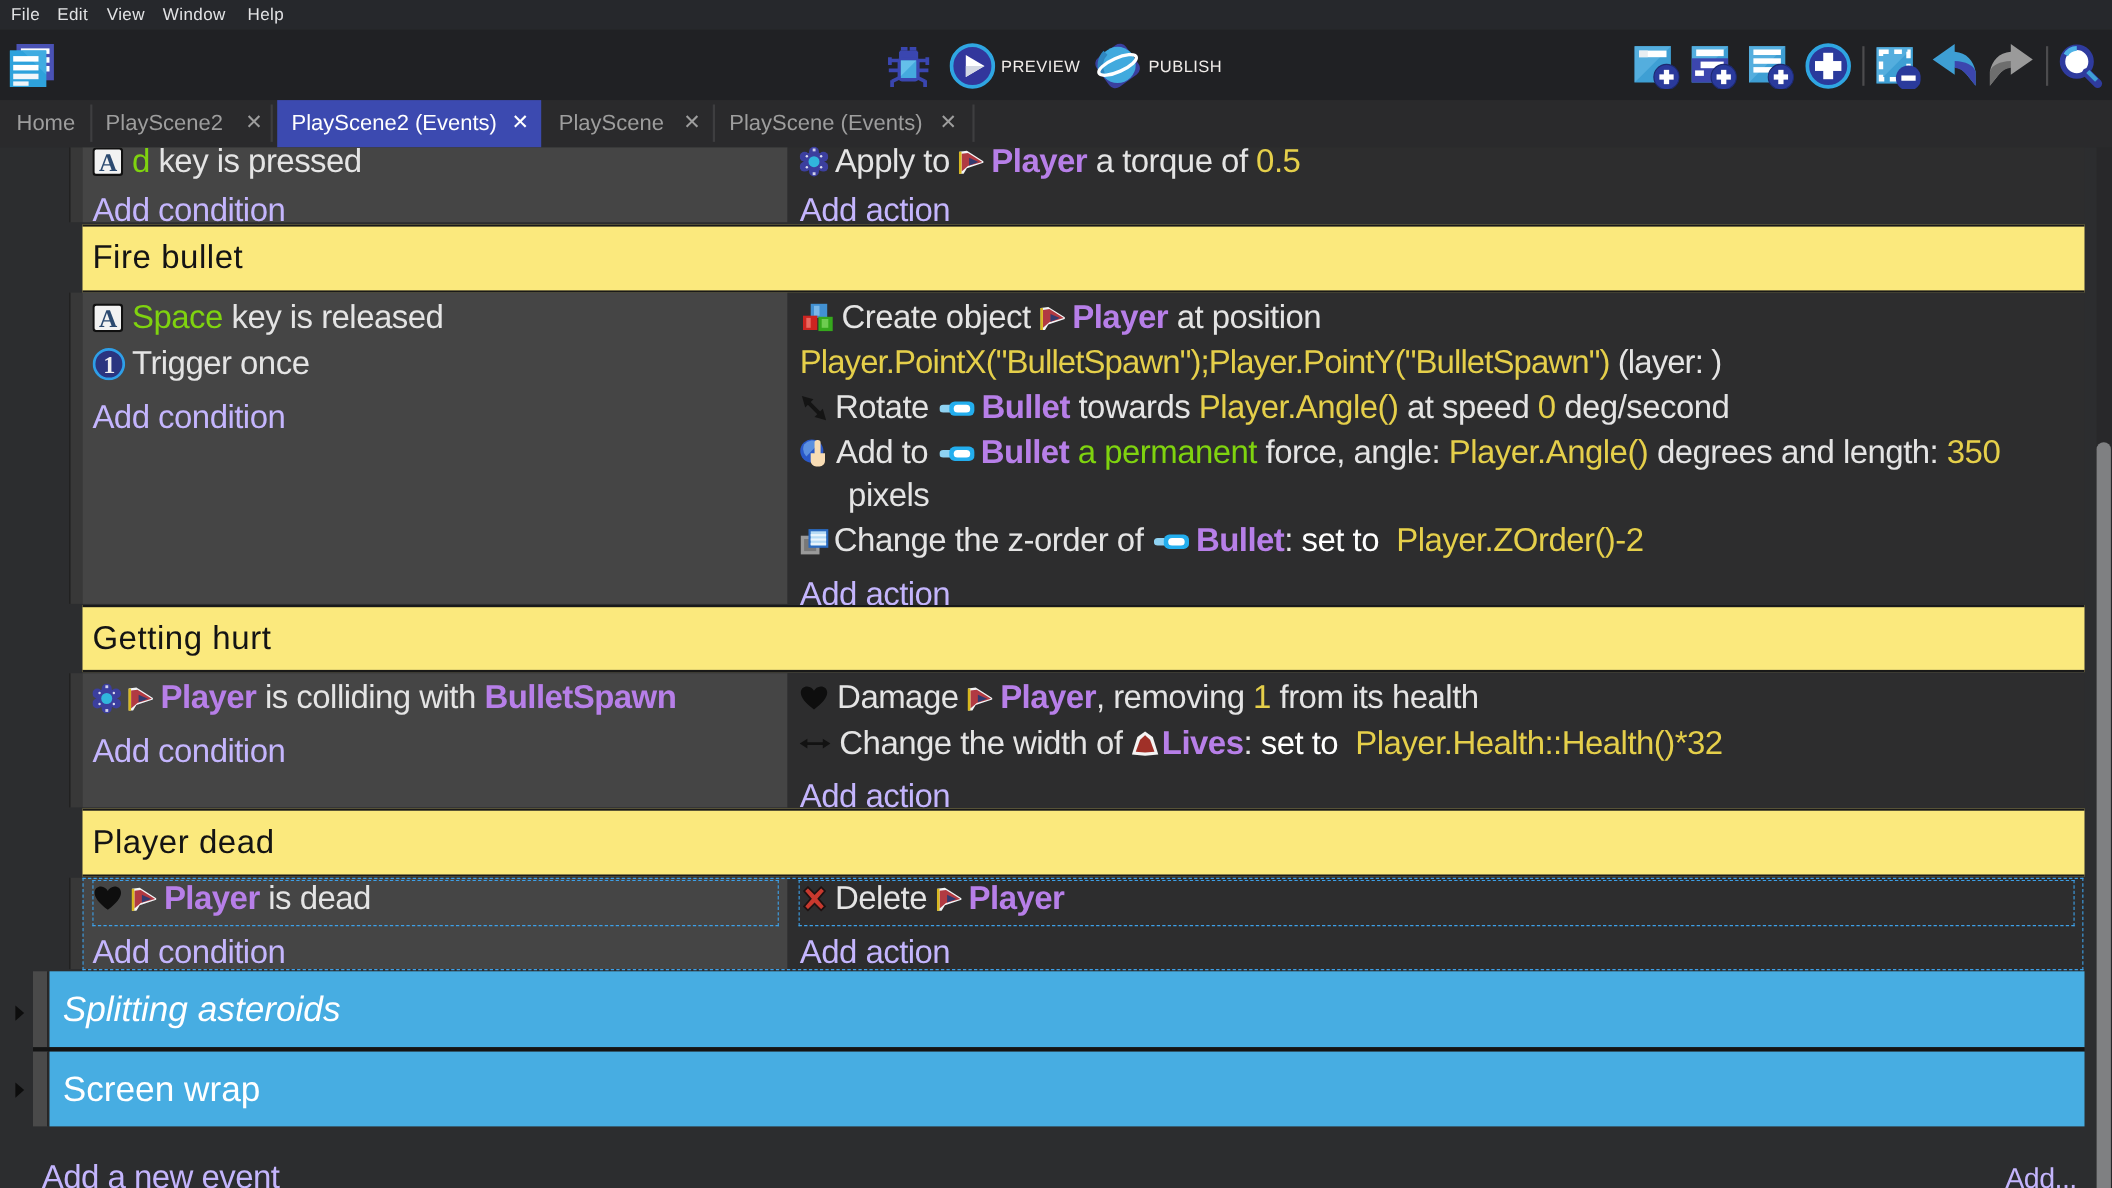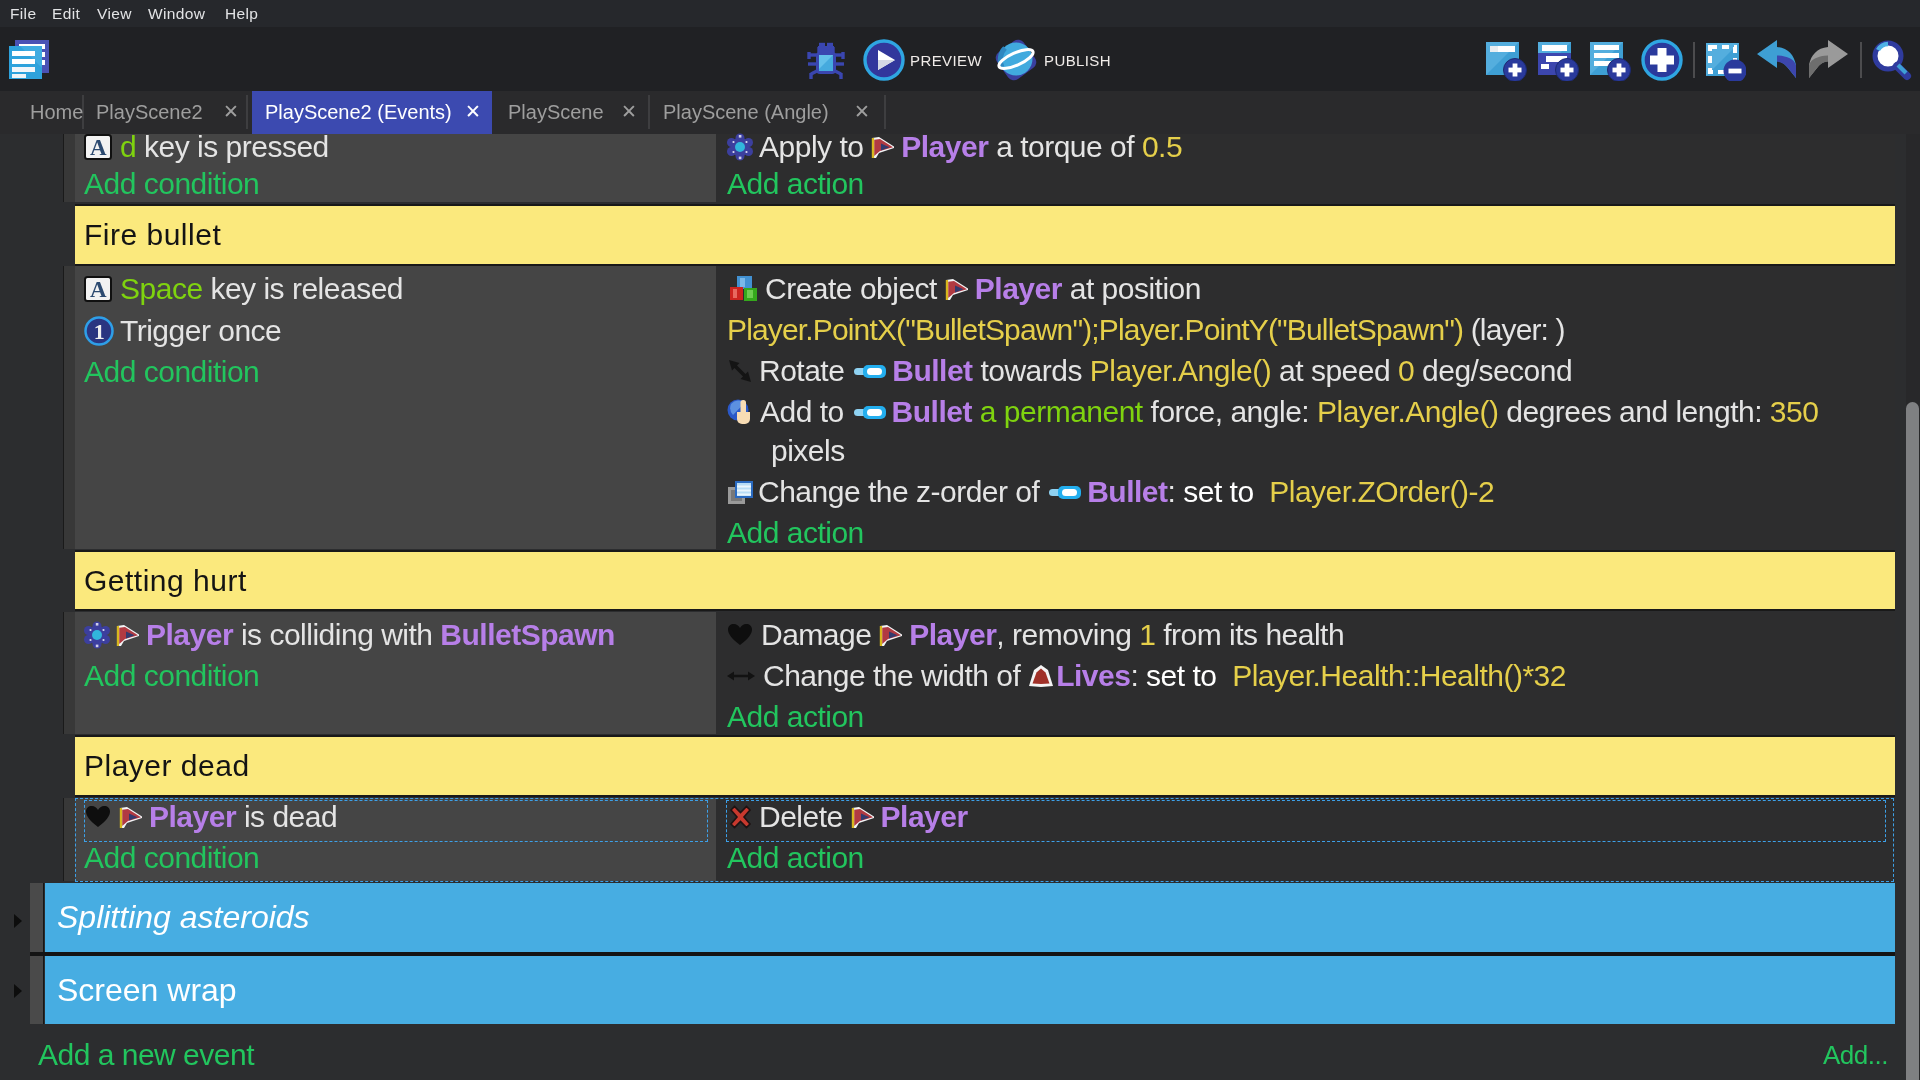--- a/index.html
+++ b/index.html
@@ -4,21 +4,21 @@
   * { margin:0; padding:0; box-sizing:border-box; }
   html,body { width:1920px; height:1080px; overflow:hidden; background:#2c2d2f;
     font-family:"Liberation Sans", sans-serif; }
   .abs { position:absolute; }
   .line { position:absolute; display:flex; align-items:center; white-space:pre;
     font-size:30px; color:#e4e4e4; letter-spacing:-0.5px; }
   .g { color:#7fd30f; }
   .p { color:#b77fe8; font-weight:bold; }
   .y { color:#e5cf4a; }
   .lp { color:#ffffff; }
-  .gray { color:#22c55e; }
+  .gray { color:#c4b5fd;margin-top:16px; }
   .cond { position:absolute; left:75px; width:641px; background:#454545; }
   .act  { position:absolute; left:716px; width:1179px; background:#2d2d2e; }
   .handle { position:absolute; left:63px; width:12px; background:#383838; border-left:1px solid #1a1a1a; }
   .comment { position:absolute; left:75px; width:1820px; background:#fbe97d; border-top:2px solid #191919; border-bottom:2px solid #191919; box-sizing:content-box; }
   .ctext { position:absolute; left:84px; font-size:30px; letter-spacing:0.5px; color:#141414; }
   .group { position:absolute; left:45px; width:1850px; background:#47ade2; }
   .gtext { position:absolute; left:57px; font-size:32px; color:#ffffff; }
   .ghandle { position:absolute; left:30px; width:14px; background:#4a4a4a; border-right:1px solid #161616;}
   .gtri { position:absolute; left:14px; width:0; height:0; border-left:8px solid #0d0d0d;
     border-top:7px solid transparent; border-bottom:7px solid transparent; }
@@ -152,28 +152,28 @@
 </svg></div>
 </div>
 
 <div class="abs" style="left:0;top:91px;width:1920px;height:43px;background:#2a2a2c;"></div>
 <div class="sep" style="left:82px;top:95px;height:34px;"></div>
 <div class="sep" style="left:246px;top:95px;height:34px;"></div>
 <div class="sep" style="left:648px;top:95px;height:34px;"></div>
 <div class="sep" style="left:884px;top:95px;height:34px;"></div>
 <div class="abs" style="left:252px;top:91px;width:240px;height:43px;background:#3c4ab0;"></div>
 <div class="abs" style="left:0;top:91px;width:1920px;height:43px;">
-  <span class="tabtext" style="left:30px;">Home</span>
+  <span class="tabtext" style="left:15px;">Home</span>
   <span class="tabtext" style="left:96px;">PlayScene2</span>
   <span class="tabx" style="left:221px;">✕</span>
   <span class="tabtext" style="left:265px;color:#ffffff;">PlayScene2 (Events)</span>
   <span class="tabx" style="left:463px;color:#ffffff;">✕</span>
   <span class="tabtext" style="left:508px;">PlayScene</span>
   <span class="tabx" style="left:619px;">✕</span>
-  <span class="tabtext" style="left:663px;">PlayScene (Angle)</span>
+  <span class="tabtext" style="left:663px;">PlayScene (Events)</span>
   <span class="tabx" style="left:852px;">✕</span>
 </div>
 
 <div id="events">
 <div class="handle" style="top:133.5px;height:68.5px;"></div>
 <div class="cond" style="top:133.5px;height:68.5px;"></div>
 <div class="act" style="top:133.5px;height:68.5px;"></div>
 <div class="line" style="left:84px;top:130.0px;height:34px;"><svg class="ic" width="28" height="26" viewBox="0 0 28 26" style="margin-right:8px">
         <rect x="1" y="1" width="26" height="24" rx="2.5" fill="#f2f2f2" stroke="#101010" stroke-width="2"></rect>
         <text x="14" y="21" font-size="23" font-weight="bold" fill="#2c4a70" text-anchor="middle" font-family="Liberation Serif">A</text>

